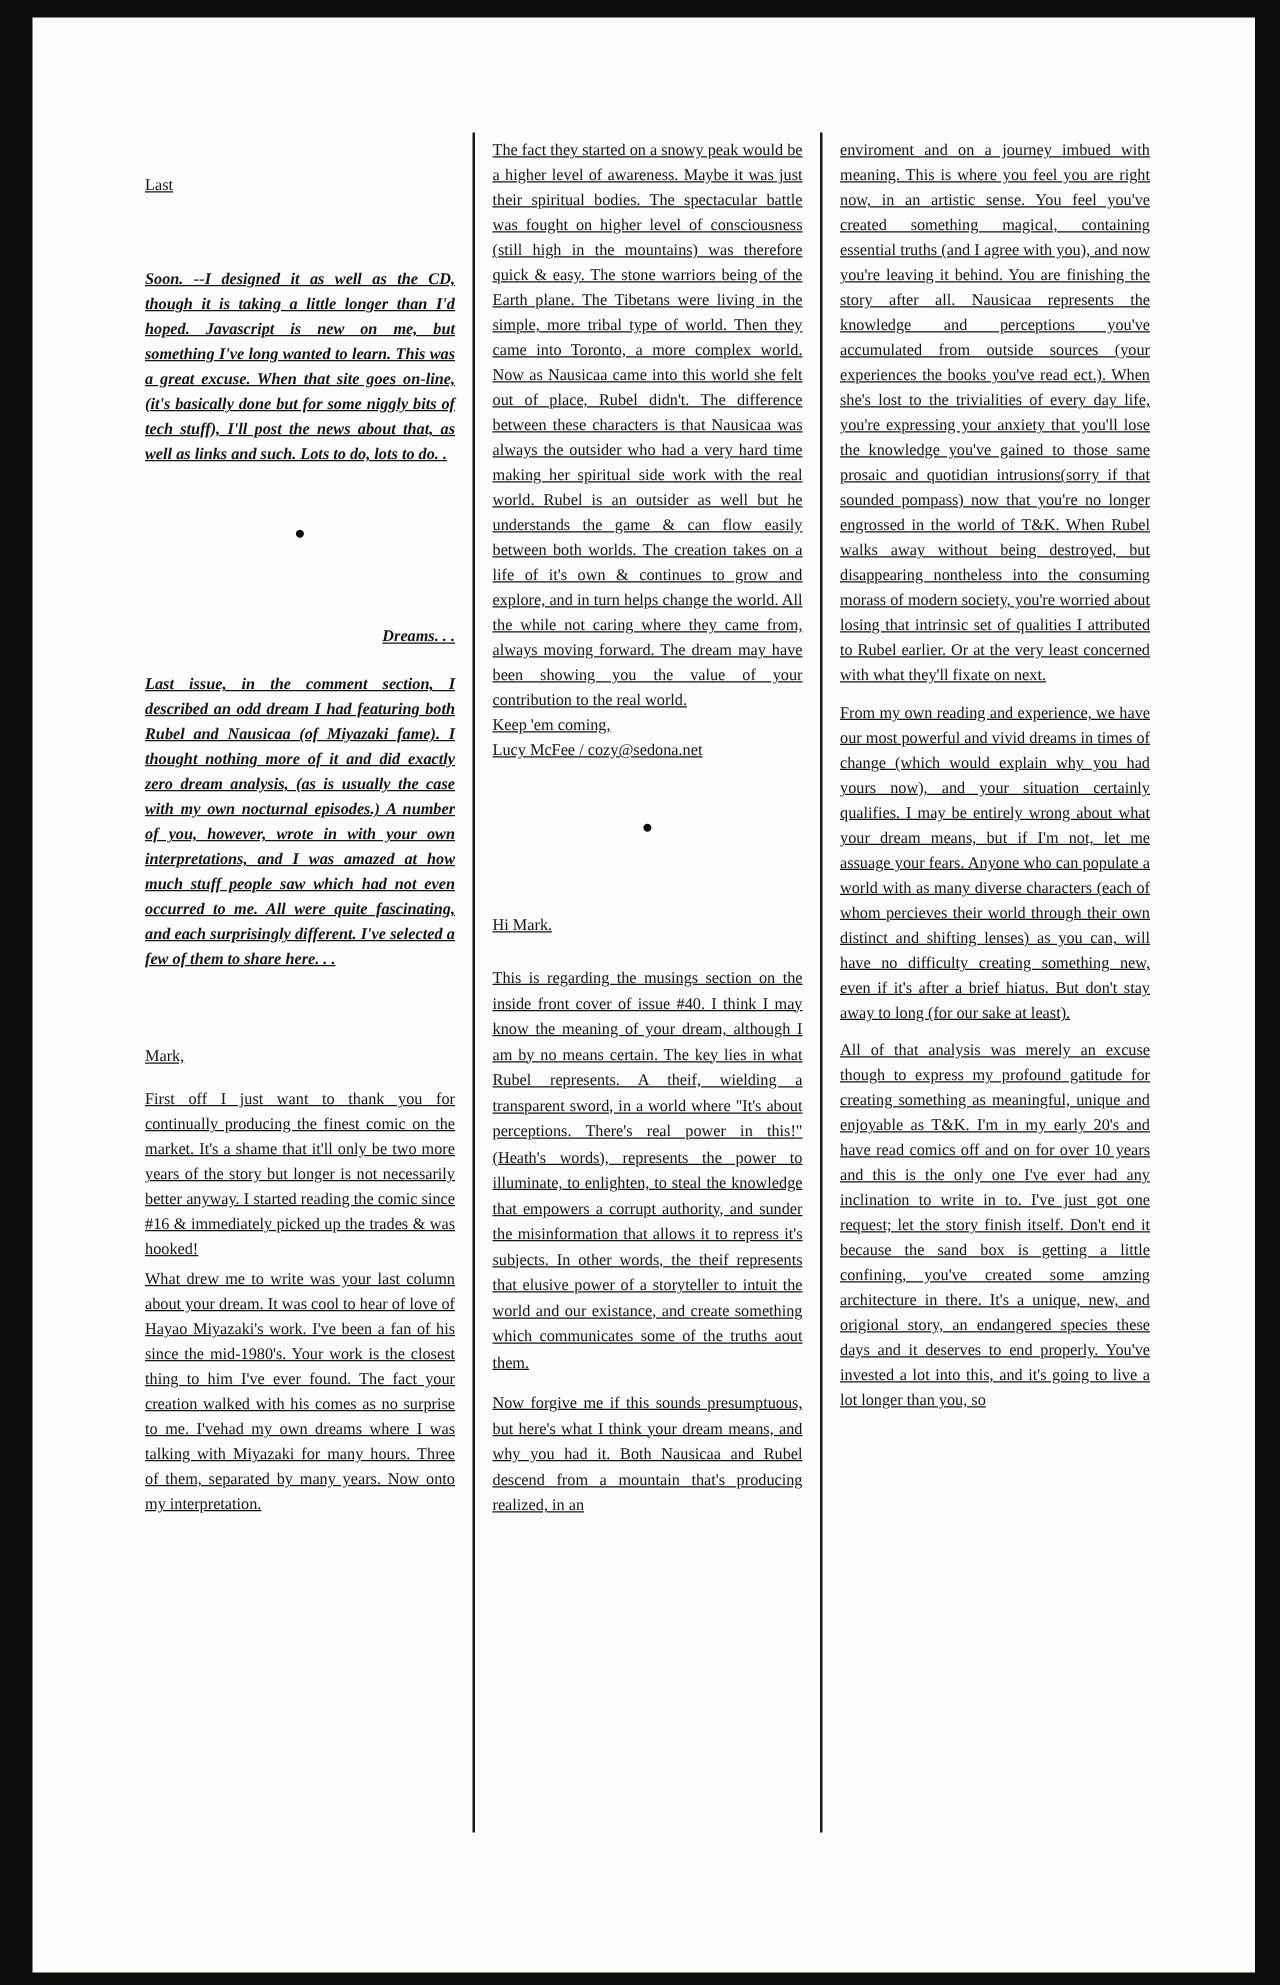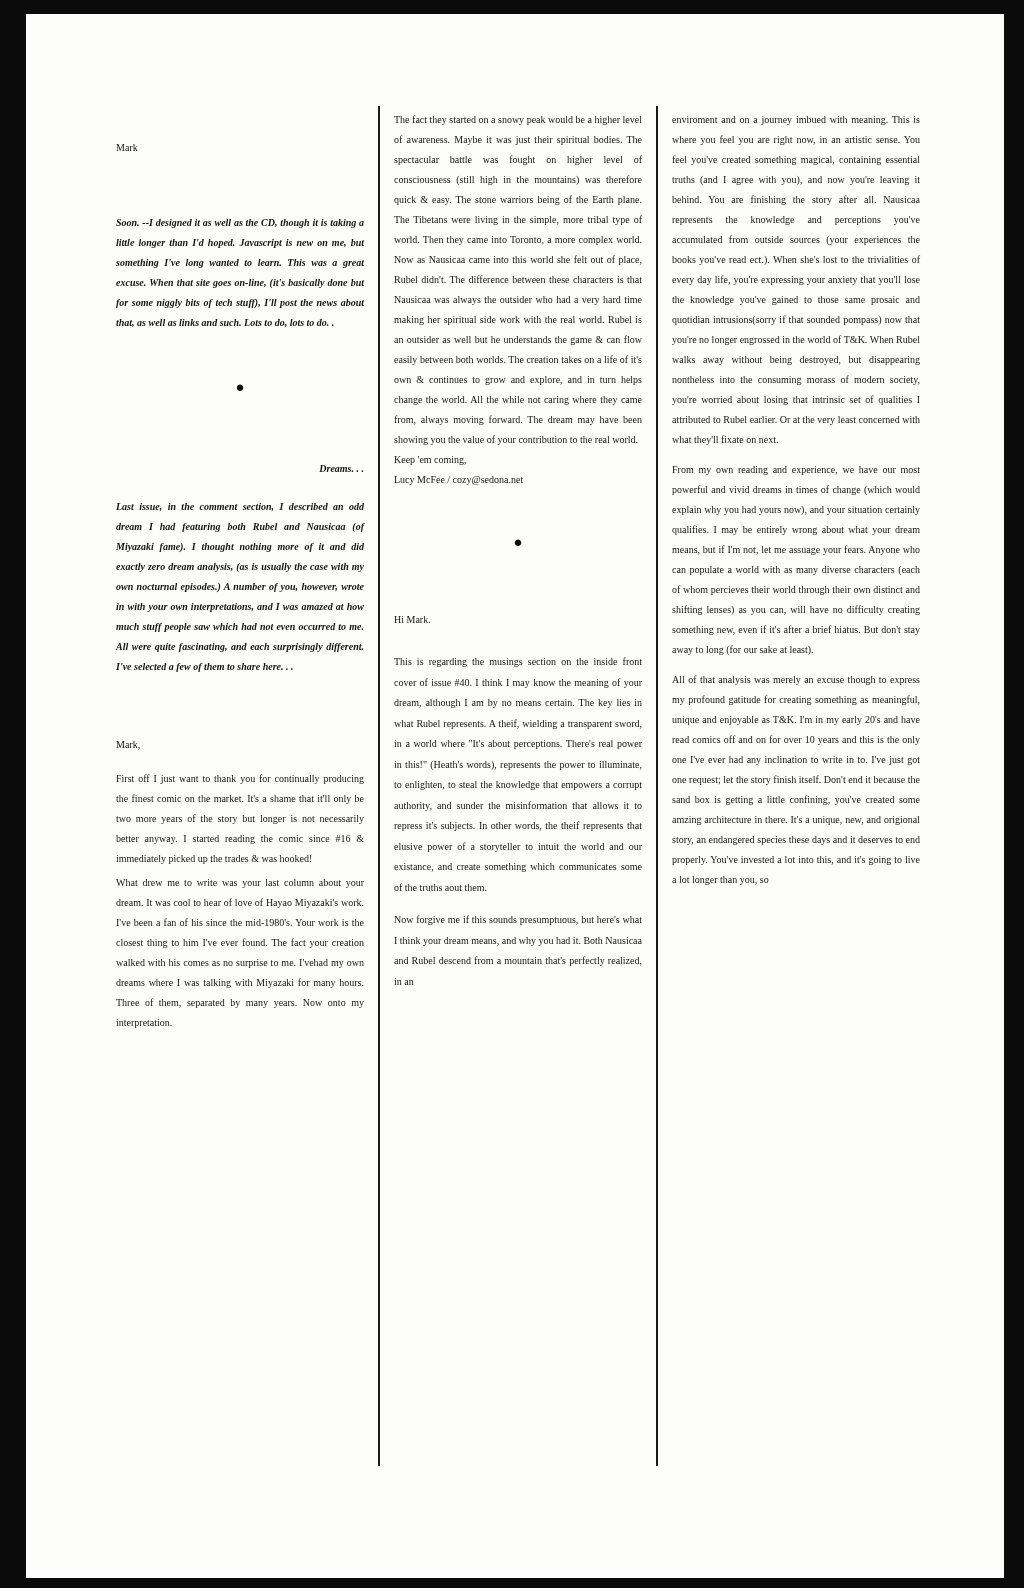--- a/index.html
+++ b/index.html
@@ -22,21 +22,21 @@
     overflow: hidden;
   }
   .columns { display: flex; align-items: stretch; }
   .col { flex: 1 1 0; min-width: 0; color: #141414; }
   .rule {
     flex: 0 0 2px;
     width: 2px; height: 1360px;
     background: #1a1a1a;
     margin: -4px 14px 0 14px;
   }
-  p { margin: 0; font-size: 10px; line-height: 20px; text-align: justify; }
+  p { margin: 0; font-size: 13px; line-height: 20px; text-align: justify; text-decoration: underline; }
   .plain-line { text-align: left; }
   .editorial { font-weight: 700; font-style: italic; }
   .bullet {
     text-align: center; font-size: 15px; line-height: 16px; color: #0d0d0d;
   }
   
   .lc-salutation { margin-top: 28px; }
   .lc-reply { margin-top: 55px; }
   .lc-bullet { margin-top: 46px; }
   .lc-dreams-heading { margin-top: 64px; text-align: right; }
@@ -55,40 +55,40 @@
   .rc-p3 { margin-top: 10px; }
 </style>
 </head>
 <body>
 
 <div class="page">
   <div class="sheet">
     <div class="columns">
 
       <div class="col">
-        <p class="plain-line lc-salutation">Mark</p>
+        <p class="plain-line lc-salutation">Last</p>
         <p class="editorial lc-reply">Soon.  --I designed it as well as the CD, though it is taking a little longer than I'd hoped.  Javascript is new on me, but something I've long wanted to learn.  This was a great excuse.  When that site goes on-line, (it's basically done but for some niggly bits of tech stuff), I'll post the news about that, as well as links and such.  Lots to do, lots to do. .</p>
         <div class="bullet lc-bullet">●</div>
         <p class="editorial lc-dreams-heading">Dreams. . .</p>
         <p class="editorial lc-dreams-intro">Last issue, in the comment section, I described an odd dream I had featuring both Rubel and Nausicaa (of Miyazaki fame).  I thought nothing more of it and did exactly zero dream analysis, (as is usually the case with my own nocturnal episodes.)  A number of you, however, wrote in with your own interpretations, and I was amazed at how much stuff people saw which had not even occurred to me.  All were quite fascinating, and each surprisingly different.  I've selected a few of them to share here. . .</p>
         <p class="plain-line lc-mark">Mark,</p>
         <p class="lc-p1">First off I just want to thank you for continually producing the finest comic on the market.  It's a shame that it'll only be two more years of the story but longer is not necessarily better anyway.  I started reading the comic since #16 &amp; immediately picked up the trades &amp; was hooked!</p>
         <p class="lc-p2">What drew me to write was your last column about your dream.  It was cool to hear of love of Hayao Miyazaki's work.  I've been a fan of his since the mid-1980's.  Your work is the closest thing to him I've ever found.  The fact your creation walked with his comes as no surprise to me.  I'vehad my own dreams where I was talking with Miyazaki for many hours.  Three of them, separated by many years.  Now onto my interpretation.</p>
       </div>
 
       <div class="rule"></div>
 
       <div class="col">
         <p>The fact they started on a snowy peak would be a higher level of awareness.  Maybe it was just their spiritual bodies.  The spectacular battle was fought on higher level of consciousness (still high in the mountains) was therefore quick &amp; easy.  The stone warriors being of the Earth plane.  The Tibetans were living in the simple, more tribal type of world.  Then they came into Toronto, a more complex world.  Now as Nausicaa came into this world she felt out of place, Rubel didn't.  The difference between these characters is that Nausicaa was always the outsider who had a very hard time making her spiritual side work with the real world.  Rubel is an outsider as well but he understands the game &amp; can flow easily between both worlds.  The creation takes on a life of it's own &amp; continues to grow and explore, and in turn helps change the world.  All the while not caring where they came from, always moving forward.  The dream may have been showing you the value of your contribution to the real world.</p>
         <p class="plain-line mc-signoff">Keep 'em coming,</p>
         <p class="plain-line">Lucy McFee / cozy@sedona.net</p>
         <div class="bullet mc-bullet">●</div>
         <p class="plain-line mc-greeting">Hi Mark.</p>
         <p class="mc-p2">This is regarding the musings section on the inside front cover of issue #40.  I think I may know the meaning of your dream, although I am by no means certain.  The key lies in what Rubel represents.  A theif, wielding a transparent sword, in a world where "It's about perceptions. There's real power in this!" (Heath's words), represents the power to illuminate, to enlighten, to steal the knowledge that empowers a corrupt authority, and sunder the misinformation that allows it to repress it's subjects.  In other words, the theif represents that elusive power of a storyteller to intuit the world and our existance, and create something which communicates some of the truths aout them.</p>
-        <p class="mc-p3">Now forgive me if this sounds presumptuous, but here's what I think your dream means, and why you had it.  Both Nausicaa and Rubel descend from a mountain that's perfectly realized, in an</p>
+        <p class="mc-p3">Now forgive me if this sounds presumptuous, but here's what I think your dream means, and why you had it.  Both Nausicaa and Rubel descend from a mountain that's producing realized, in an</p>
       </div>
 
       <div class="rule"></div>
 
       <div class="col">
         <p>enviroment and on a journey imbued with meaning.  This is where you feel you are right now, in an artistic sense.  You feel you've created something magical, containing essential truths (and I agree with you), and now you're leaving it behind.  You are finishing the story after all.  Nausicaa represents the knowledge and perceptions you've accumulated from outside sources (your experiences the books you've read ect.).  When she's lost to the trivialities of every day life, you're expressing your anxiety that you'll lose the knowledge you've gained to those same prosaic and quotidian intrusions(sorry if that sounded pompass) now that you're no longer engrossed in the world of T&amp;K.  When Rubel walks away without being destroyed, but disappearing nontheless into the consuming morass of modern society, you're worried about losing that intrinsic set of qualities I attributed to Rubel earlier.  Or at the very least concerned with what they'll fixate on next.</p>
         <p class="rc-p2">From my own reading and experience, we have our most powerful and vivid dreams in times of change (which would explain why you had yours now), and your situation certainly qualifies.  I may be entirely wrong about what your dream means, but if I'm not, let me assuage your fears.  Anyone who can populate a world with as many diverse characters (each of whom percieves their world through their own distinct and shifting lenses) as you can, will have no difficulty creating something new, even if it's after a brief hiatus.  But don't stay away to long (for our sake at least).</p>
         <p class="rc-p3">All of that analysis was merely an excuse though to express my profound gatitude for creating something as meaningful, unique and enjoyable as T&amp;K.  I'm in my early 20's and have read comics off and on for over 10 years and this is the only one I've ever had any inclination to write in to.  I've just got one request; let the story finish itself.  Don't end it because the sand box is getting a little confining, you've created some amzing architecture in there.  It's a unique, new, and origional story, an endangered species these days and it deserves to end properly.  You've invested a lot into this, and it's going to live a lot longer than you, so</p>
       </div>
 

